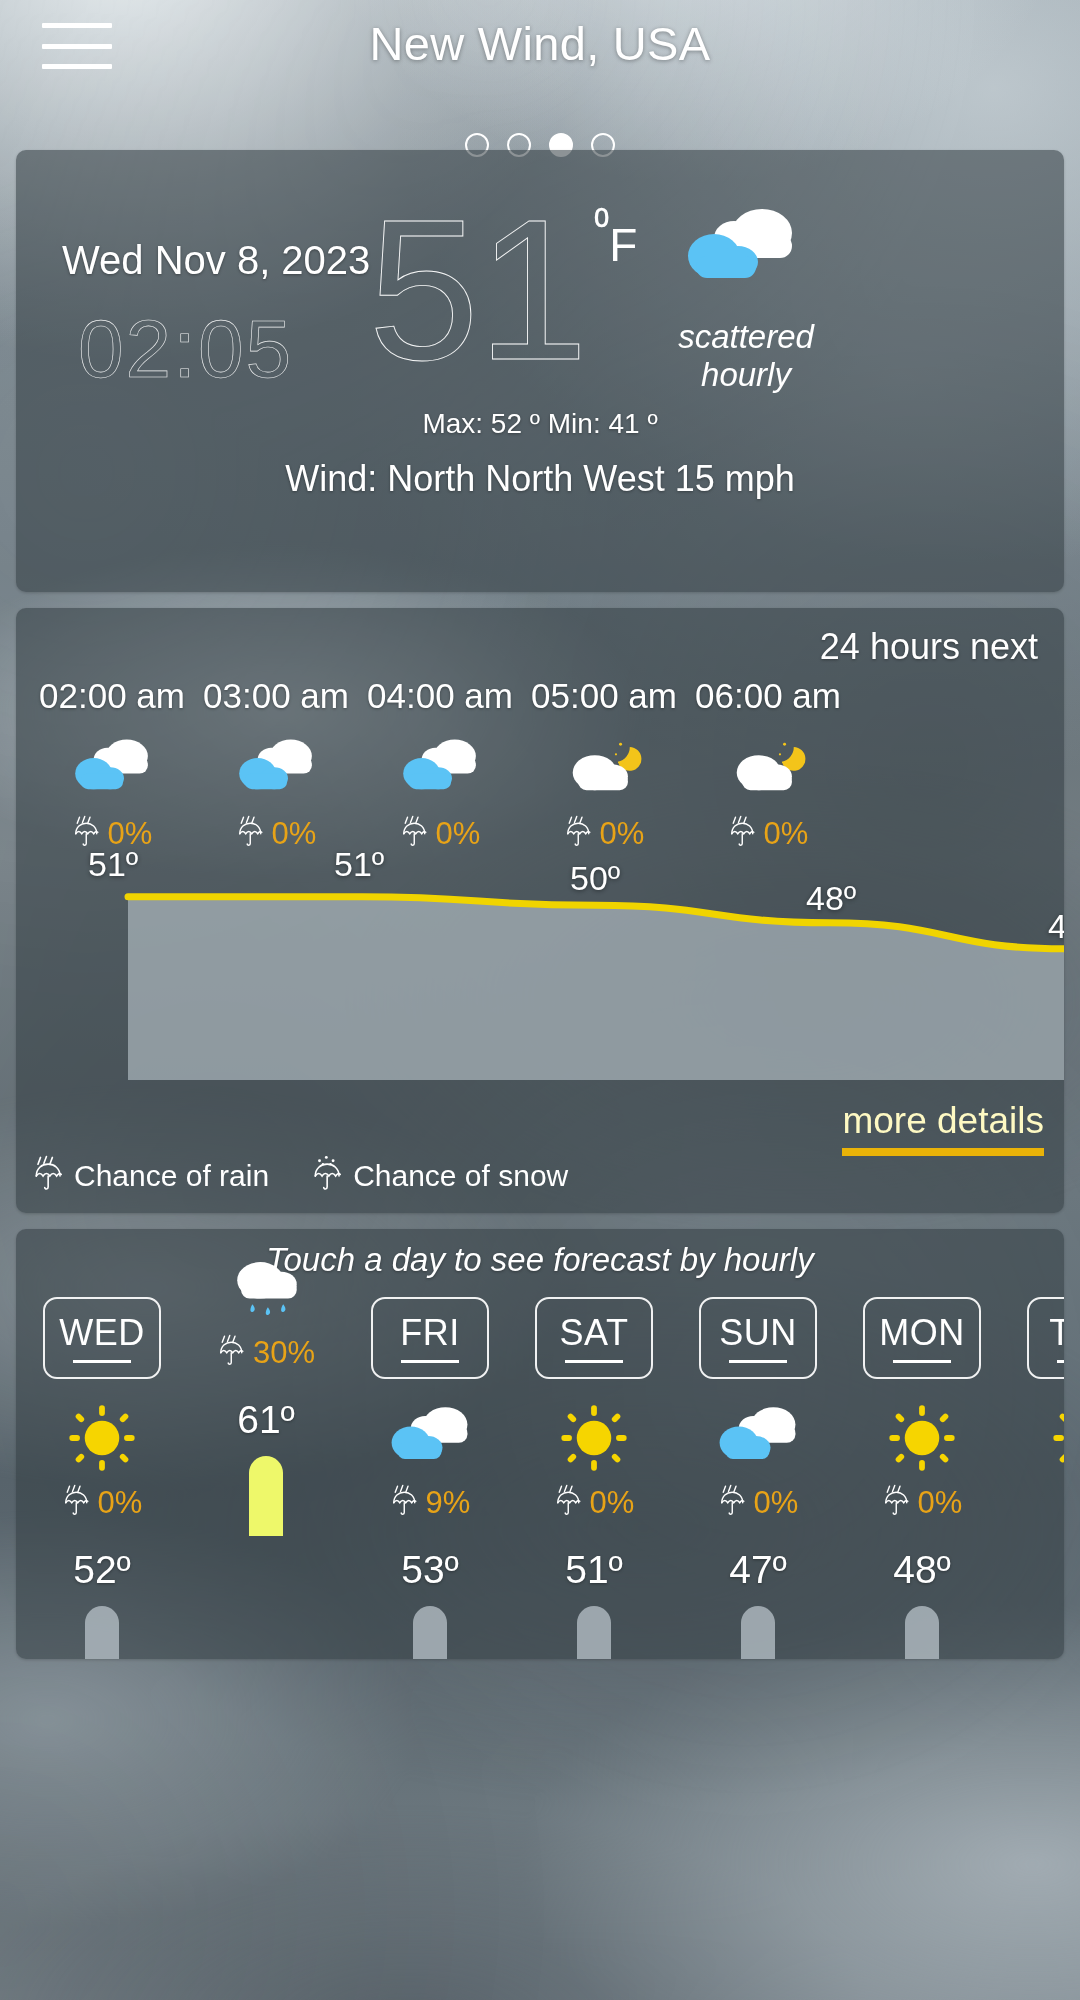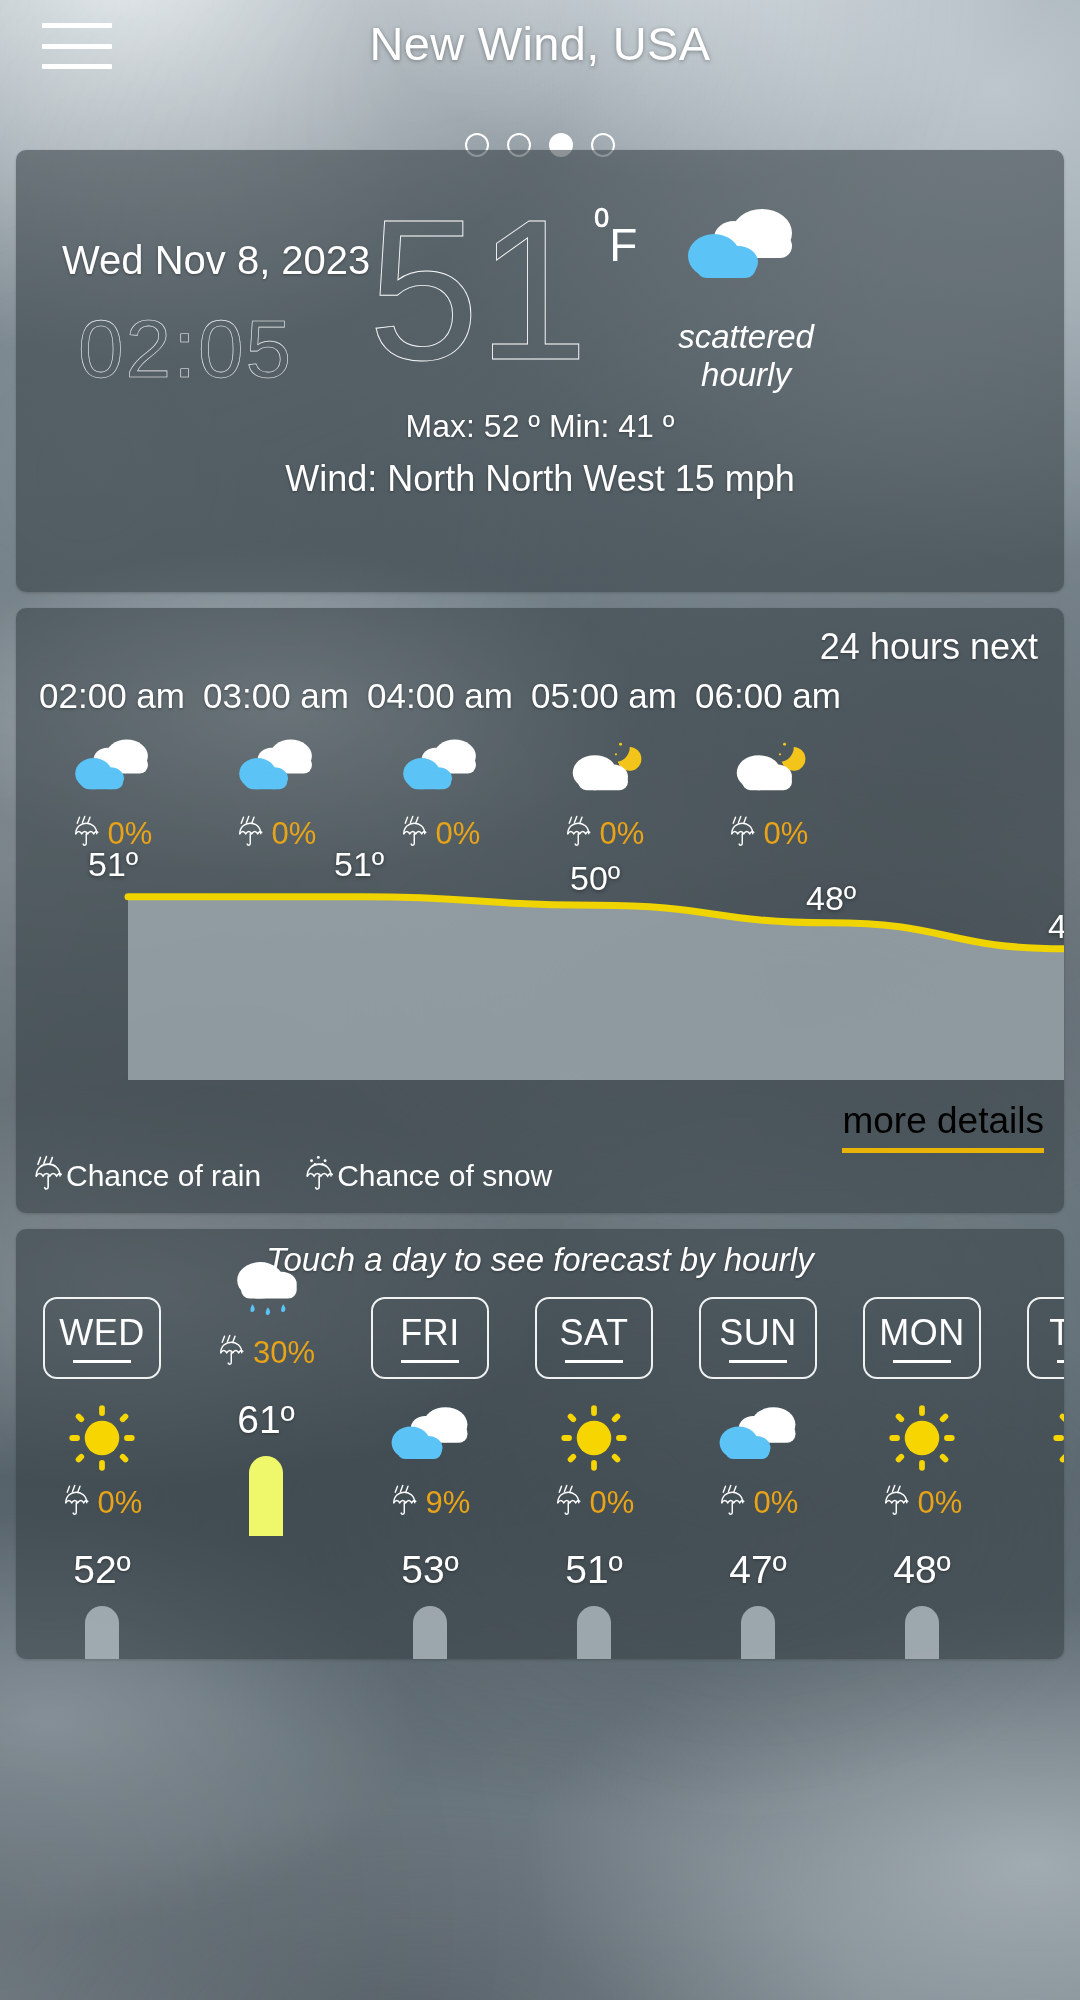--- a/index.html
+++ b/index.html
@@ -95,21 +95,21 @@
     font-size:46px; font-weight:400;
   }
   .cur-unit sup { font-size:.95em; }
   .cur-icon { position:absolute; left:660px; top:50px; width:130px; height:100px; }
   .cur-desc {
     position:absolute; left:640px; top:168px; width:180px; text-align:center;
     color:#fff; font-size:33px; font-style:italic; line-height:1.15;
   }
   .cur-maxmin {
     position:absolute; left:0; right:0; top:258px; text-align:center;
-    color:#fff; font-size:32px; text-shadow:0 1px 3px rgba(0,0,0,.35);
+    color:#fff; font-size:28px; text-shadow:0 1px 3px rgba(0,0,0,.35);
   }
   .cur-wind {
     position:absolute; left:0; right:0; top:308px; text-align:center;
     color:#fff; font-size:36px; text-shadow:0 1px 3px rgba(0,0,0,.35);
   }
 
   
   .hourly { height:605px; overflow:hidden; }
   .hourly-title {
     position:absolute; right:26px; top:18px; color:#fff; font-size:36px;
@@ -121,25 +121,25 @@
   .hour-ic { height:74px; margin-top:16px; display:flex; align-items:center; justify-content:center; }
   .hour-pop { margin-top:8px; display:flex; align-items:center; justify-content:center; gap:6px; }
   .hour-pop .pct { color:#e8a317; font-size:31px; }
 
   
   .chart-wrap { position:absolute; left:0; top:262px; width:1048px; height:230px; }
   .chart-wrap svg { display:block; }
   .chart-lbl { position:absolute; color:#fff; font-size:34px; text-shadow:0 1px 4px rgba(0,0,0,.45); }
 
   .more {
-    position:absolute; right:20px; top:492px; color:#000000;
-    font-size:37px; padding-bottom:6px; border-bottom:5px solid #eab308;text-align:center;
+    position:absolute; right:20px; top:492px; color:#fef9c3;
+    font-size:37px; padding-bottom:6px; border-bottom:8px solid #eab308;text-align:center;
   }
   .legend { position:absolute; left:16px; top:546px; display:flex; gap:42px; align-items:center; }
-  .legend .item { display:flex; align-items:center; }
+  .legend .item { display:flex; align-items:center; gap:8px; }
   .legend .item span.txt { color:#fff; font-size:30px; }
 
   
   .daily { height:430px; overflow:hidden; margin-bottom:0; }
   .daily-hint {
     position:absolute; left:0; right:0; top:12px; text-align:center;
     color:#fff; font-size:33px; font-style:italic;
     text-shadow:0 1px 3px rgba(0,0,0,.35);
   }
   .day-strip { position:absolute; left:0; top:0; width:849px; height:430px; }

